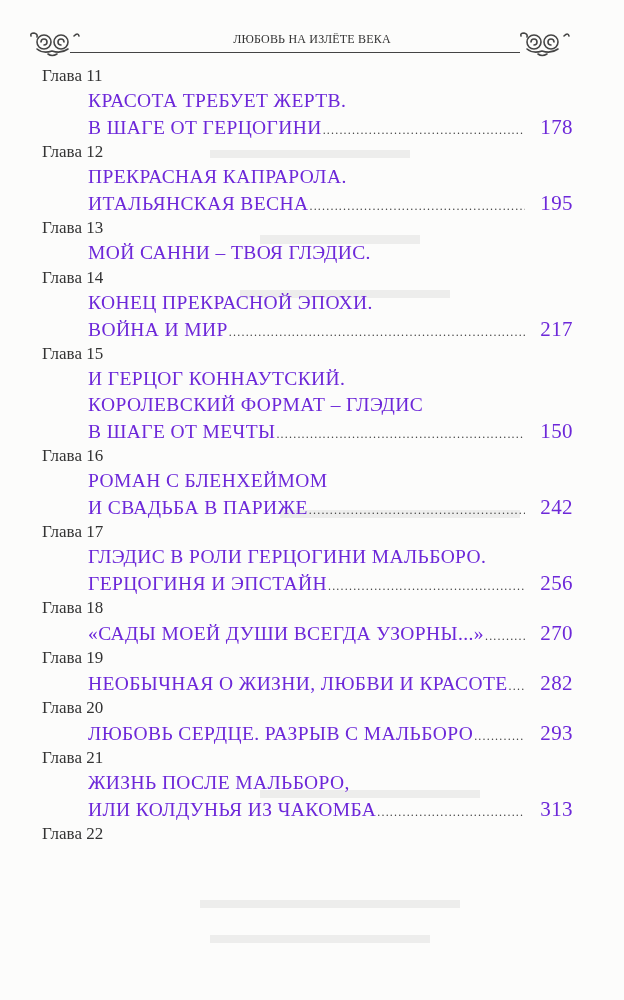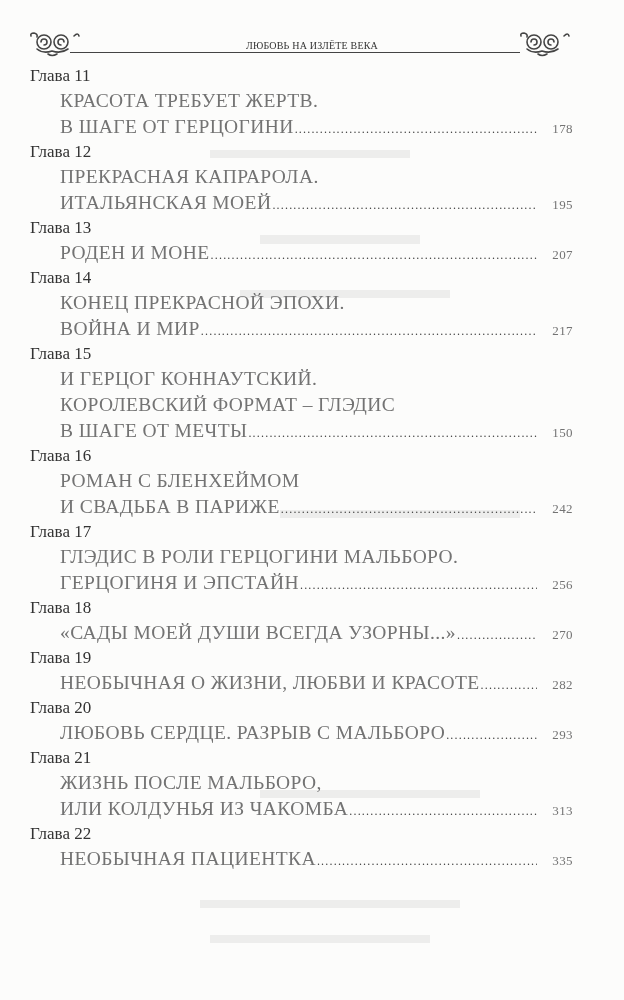--- a/index.html
+++ b/index.html
@@ -7,51 +7,51 @@
     width: 624px; height: 1000px; overflow: hidden;
     background: #fcfcfb;
     font-family: "Liberation Serif", "DejaVu Serif", serif;
     color: #2a2a2a;
     position: relative;
   }
   .header {
     position: absolute; left: 0; top: 0; width: 624px; height: 60px;
   }
   .header-title {
-    position: absolute; left: 0; width: 624px; top: 40px;
-    text-align: center; font-size: 10px; letter-spacing: 0.2px; color: #333;
+    position: absolute; left: 0; width: 624px; top: 32px;
+    text-align: center; font-size: 12px; letter-spacing: 0.2px; color: #333;
   }
   .header-rule {
     position: absolute; left: 70px; right: 104px; top: 52px; height: 0;
     border-top: 1.5px solid #444;
   }
   .ornament { position: absolute; top: 30px; width: 52px; height: 28px; }
   .ornament.left { left: 28px; }
   .ornament.right { left: 518px; }
 
   .toc { position: absolute; left: 0; top: 64px; width: 624px; }
   .chapter { margin: 0; }
   .chapter-label {
-    padding-left: 30px; font-size: 17px; line-height: 24px; height: 24px; color: #333;
+    padding-left: 42px; font-size: 17px; line-height: 24px; height: 24px; color: #333;
   }
   .title-line {
-    position: relative; padding-left: 60px; padding-right: 51px;
+    position: relative; padding-left: 88px; padding-right: 51px;
     font-size: 19.5px; line-height: 26px; height: 26px; letter-spacing: 0.4px;
-    white-space: nowrap; color: #737373;
+    white-space: nowrap; color: #6d28d9;
   }
   .title-line.last { display: flex; align-items: baseline; margin-bottom: 0; justify-content: space-between; }
   .title-line.last .t { flex: 0 0 auto; }
   .leader {
     flex: 1 1 auto; overflow: hidden; margin: 0 3px 0 1px;
     font-size: 12px; letter-spacing: 1.2px; color: #444;
   }
   .leader::before {
     content: "................................................................................................................................................................";
   }
-  .page { flex: 0 0 auto; font-size: 13px; margin-left: 12px; }
+  .page { flex: 0 0 auto; font-size: 21px; margin-left: 12px; }
   .bleed {
     position: absolute; color: #000; opacity: 0.06; font-size: 13px; white-space: nowrap;
     font-family: "Liberation Serif", serif;
   }
 </style>
 </head>
 <body>
 
 <div class="header">
   <svg class="ornament left" viewBox="0 0 52 28">
@@ -99,33 +99,29 @@
       <span class="t">В ШАГЕ ОТ ГЕРЦОГИНИ</span>
       <span class="leader"></span>
       <span class="page">178</span>
     </div>
   </div>
 
   <div class="chapter">
     <div class="chapter-label">Глава 12</div>
     <div class="title-line">ПРЕКРАСНАЯ КАПРАРОЛА.</div>
     <div class="title-line last">
-      <span class="t">ИТАЛЬЯНСКАЯ МОЕЙ</span>
+      <span class="t">ИТАЛЬЯНСКАЯ ВЕСНА</span>
       <span class="leader"></span>
       <span class="page">195</span>
     </div>
   </div>
 
   <div class="chapter">
     <div class="chapter-label">Глава 13</div>
-    <div class="title-line last">
-      <span class="t">РОДЕН И МОНЕ</span>
-      <span class="leader"></span>
-      <span class="page">207</span>
-    </div>
+    <div class="title-line">МОЙ САННИ – ТВОЯ ГЛЭДИС.</div>
   </div>
 
   <div class="chapter">
     <div class="chapter-label">Глава 14</div>
     <div class="title-line">КОНЕЦ ПРЕКРАСНОЙ ЭПОХИ.</div>
     <div class="title-line last">
       <span class="t">ВОЙНА И МИР</span>
       <span class="leader"></span>
       <span class="page">217</span>
     </div>
@@ -194,20 +190,15 @@
     <div class="title-line">ЖИЗНЬ ПОСЛЕ МАЛЬБОРО,</div>
     <div class="title-line last">
       <span class="t">ИЛИ КОЛДУНЬЯ ИЗ ЧАКОМБА</span>
       <span class="leader"></span>
       <span class="page">313</span>
     </div>
   </div>
 
   <div class="chapter">
     <div class="chapter-label">Глава 22</div>
-    <div class="title-line last">
-      <span class="t">НЕОБЫЧНАЯ ПАЦИЕНТКА</span>
-      <span class="leader"></span>
-      <span class="page">335</span>
-    </div>
   </div>
 
 </div>
 
 </body></html>

